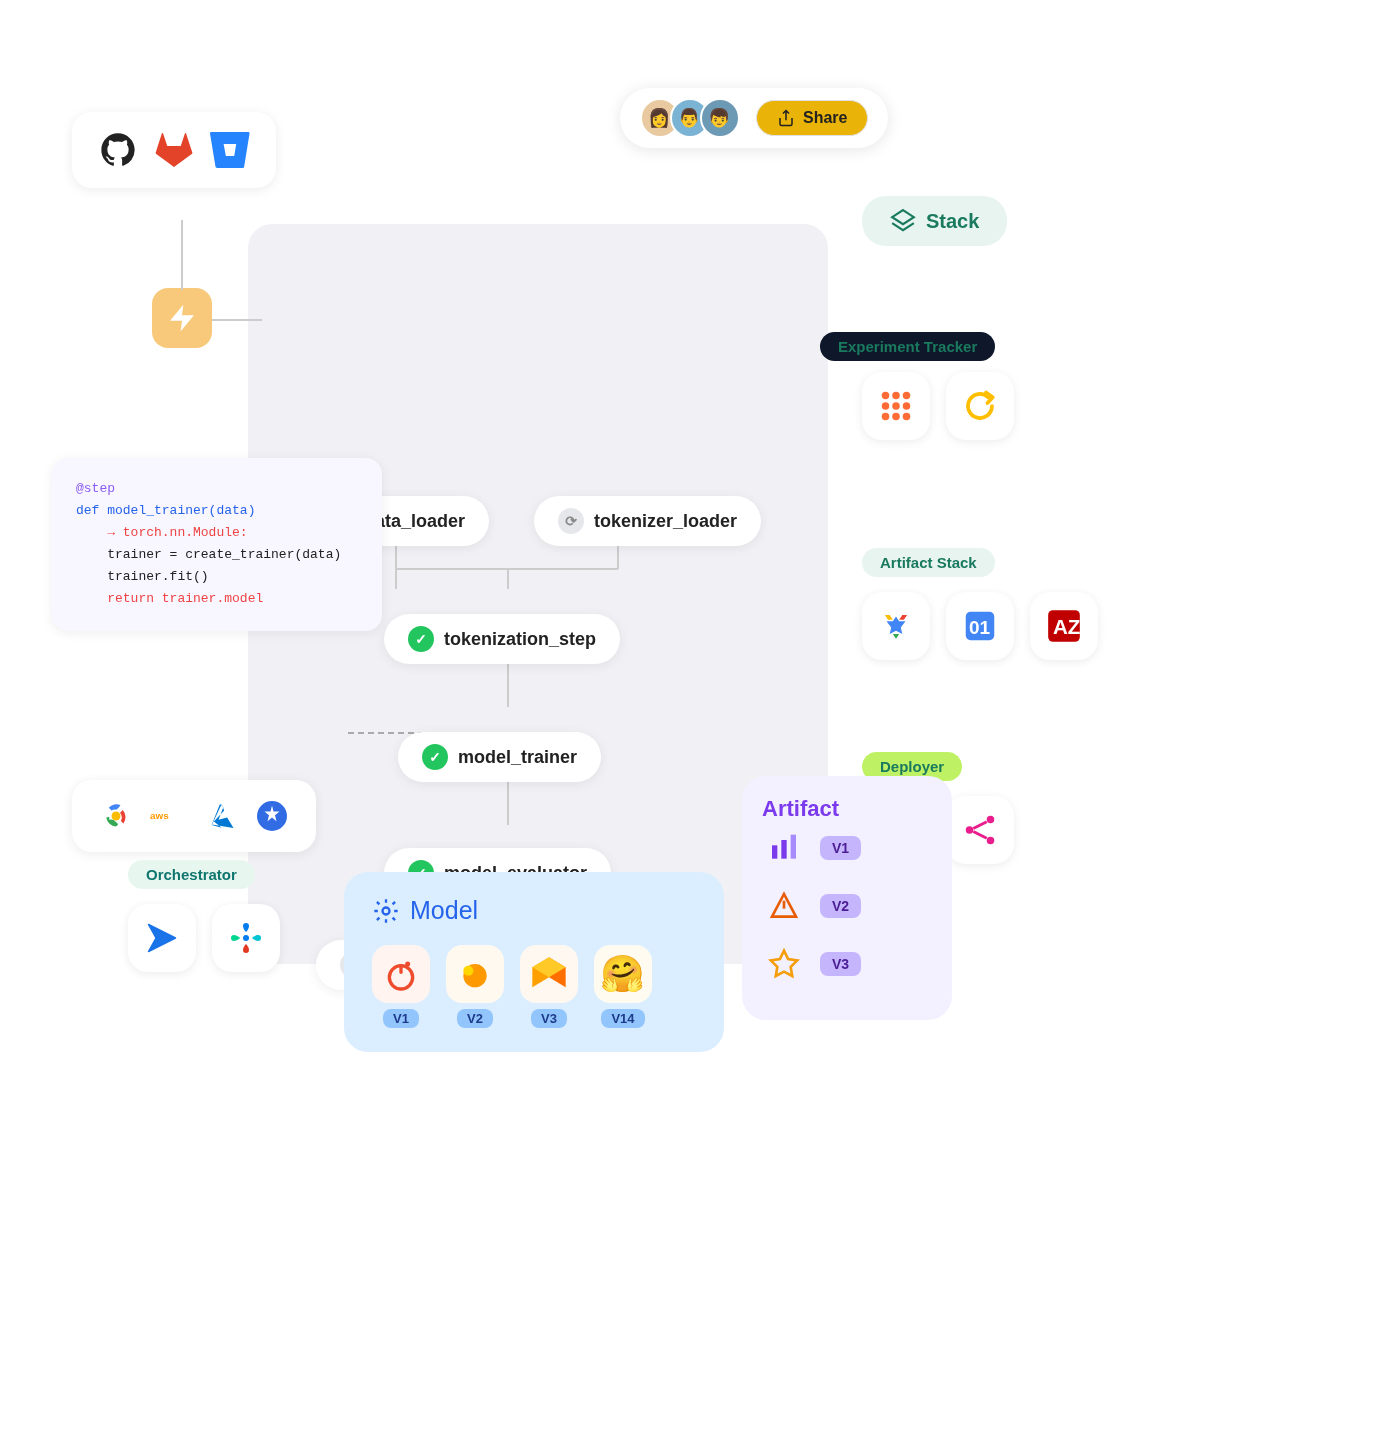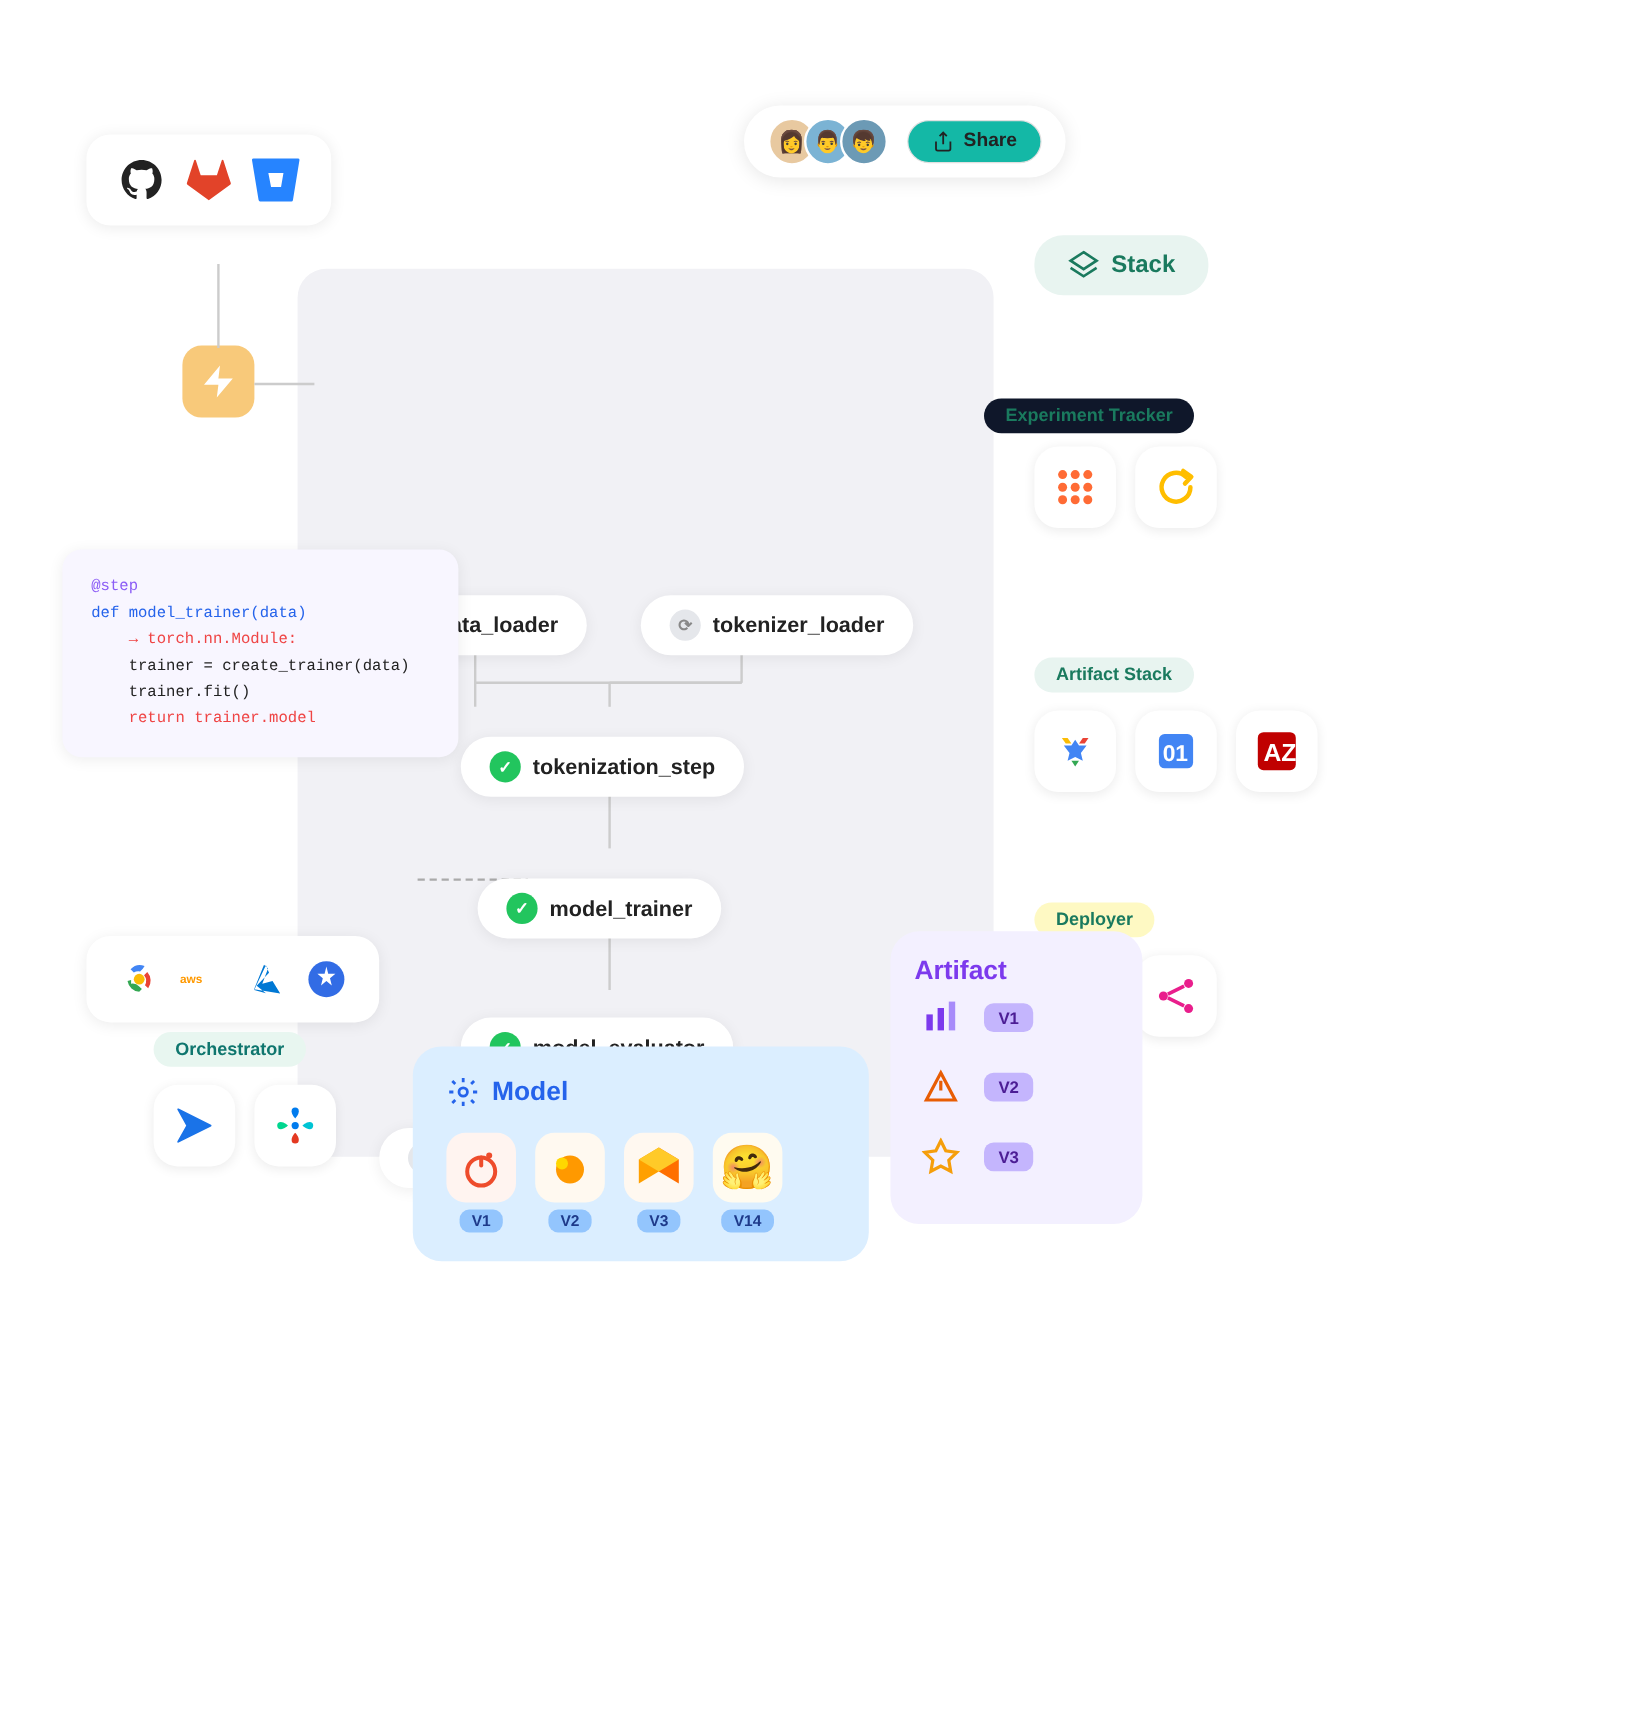--- a/index.html
+++ b/index.html
@@ -43,21 +43,21 @@
       font-size: 18px;
     }
     .avatar:first-child { margin-left: 0; }
     .avatar.a1 { background: #e8c9a0; }
     .avatar.a2 { background: #7bb3d4; }
     .avatar.a3 { background: #6c9ab5; }
     .share-btn {
       display: flex;
       align-items: center;
       gap: 8px;
-      background: #14b8a6;
+      background: #eab308;
       border: 1.5px solid #e0e0e0;
       border-radius: 20px;
       padding: 8px 20px;
       font-size: 16px;
       font-weight: 600;
       color: #222;
       cursor: pointer;
     }
 
     
@@ -235,22 +235,22 @@
       left: 344px;
       width: 380px;
       background: #dbeeff;
       border-radius: 24px;
       padding: 24px 28px;
     }
     .model-title {
       display: flex;
       align-items: center;
       gap: 10px;
-      font-size: 22px;
-      font-weight: 700;
+      font-size: 25px;
+      font-weight: 400;
       color: #2563eb;
       margin-bottom: 20px;
     }
     .model-icons-row {
       display: flex;
       gap: 16px;
     }
     .model-icon-card {
       display: flex;
       flex-direction: column;
@@ -324,21 +324,21 @@
       position: absolute;
       top: 592px;
       left: 862px;
       display: flex;
       gap: 16px;
     }
 
     .deployer-label {
       top: 752px;
       left: 862px;
-      background: #fef9c3;
+      background: #bef264;
       color: #1a7a5e;
     }
     .deployer-icons {
       position: absolute;
       top: 796px;
       left: 862px;
       display: flex;
       gap: 16px;
     }
 

